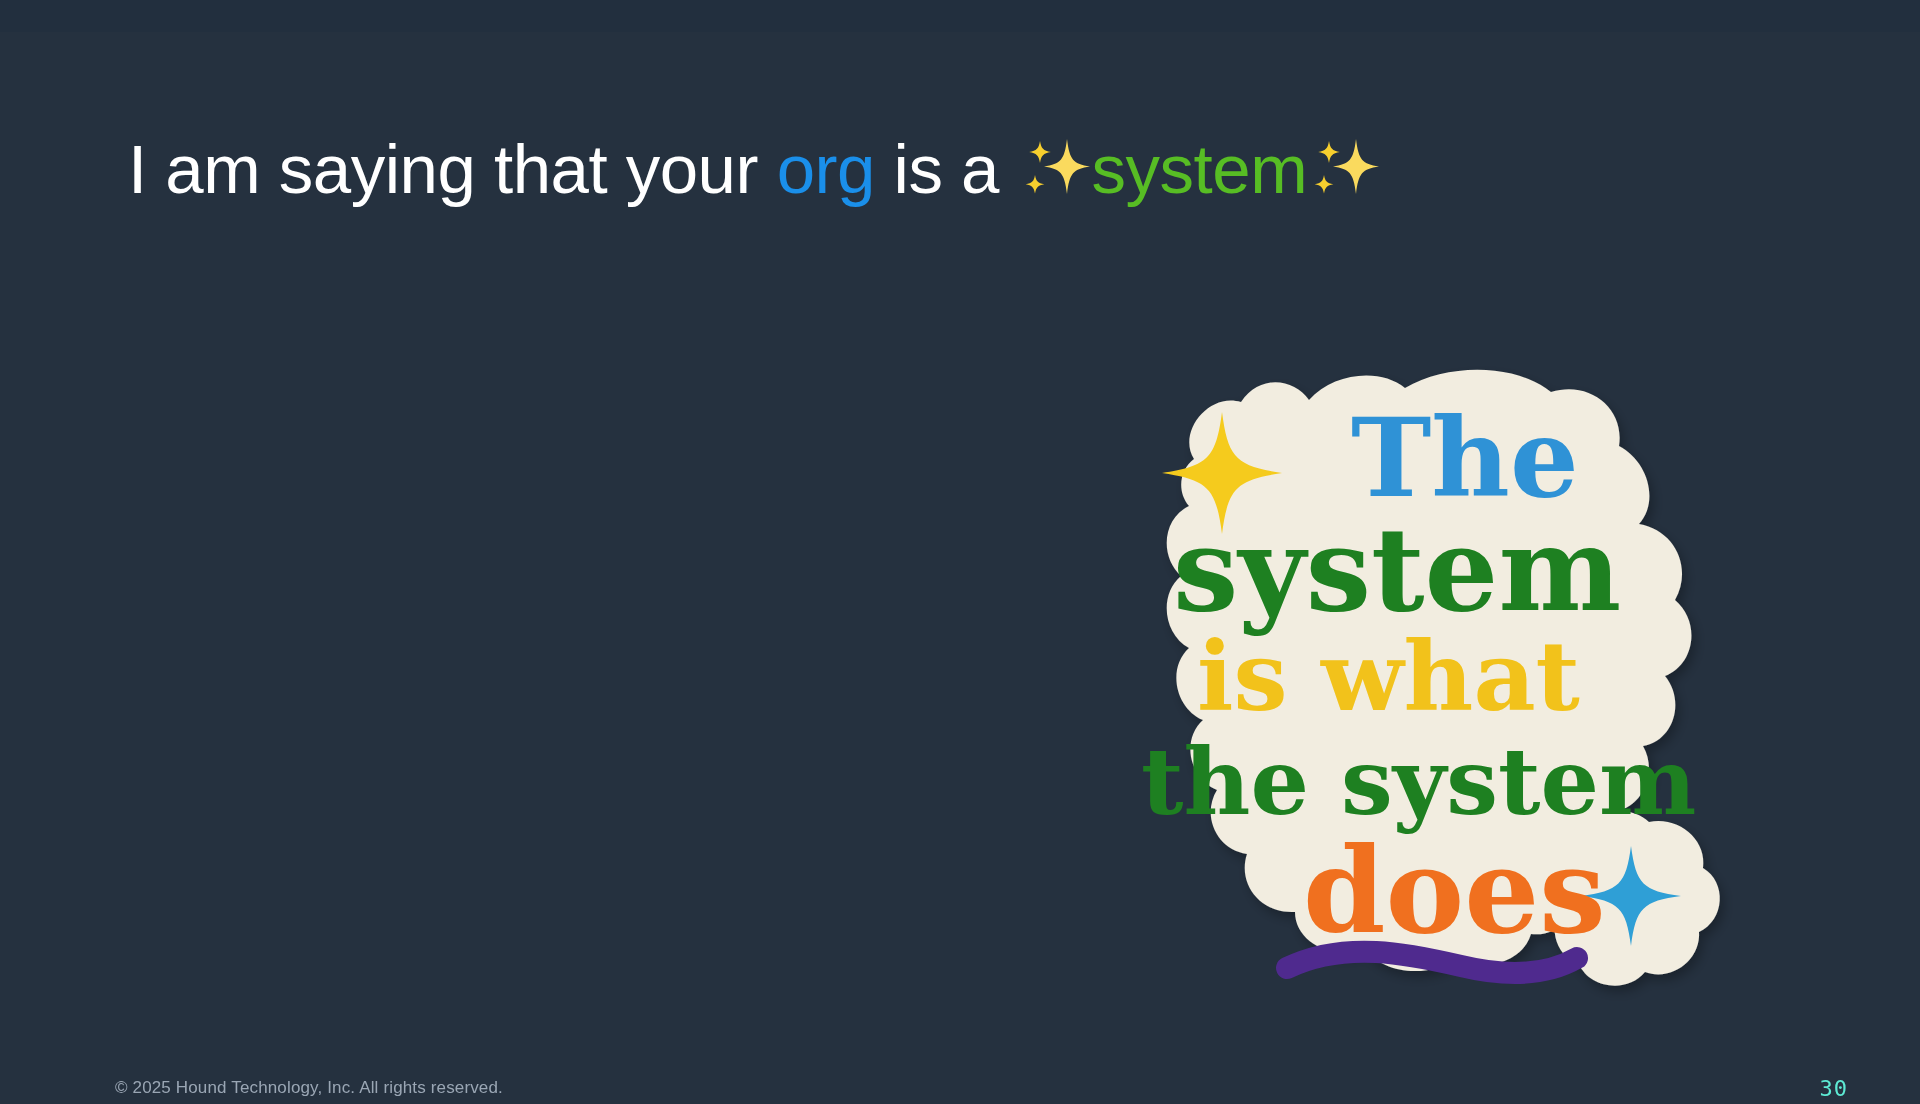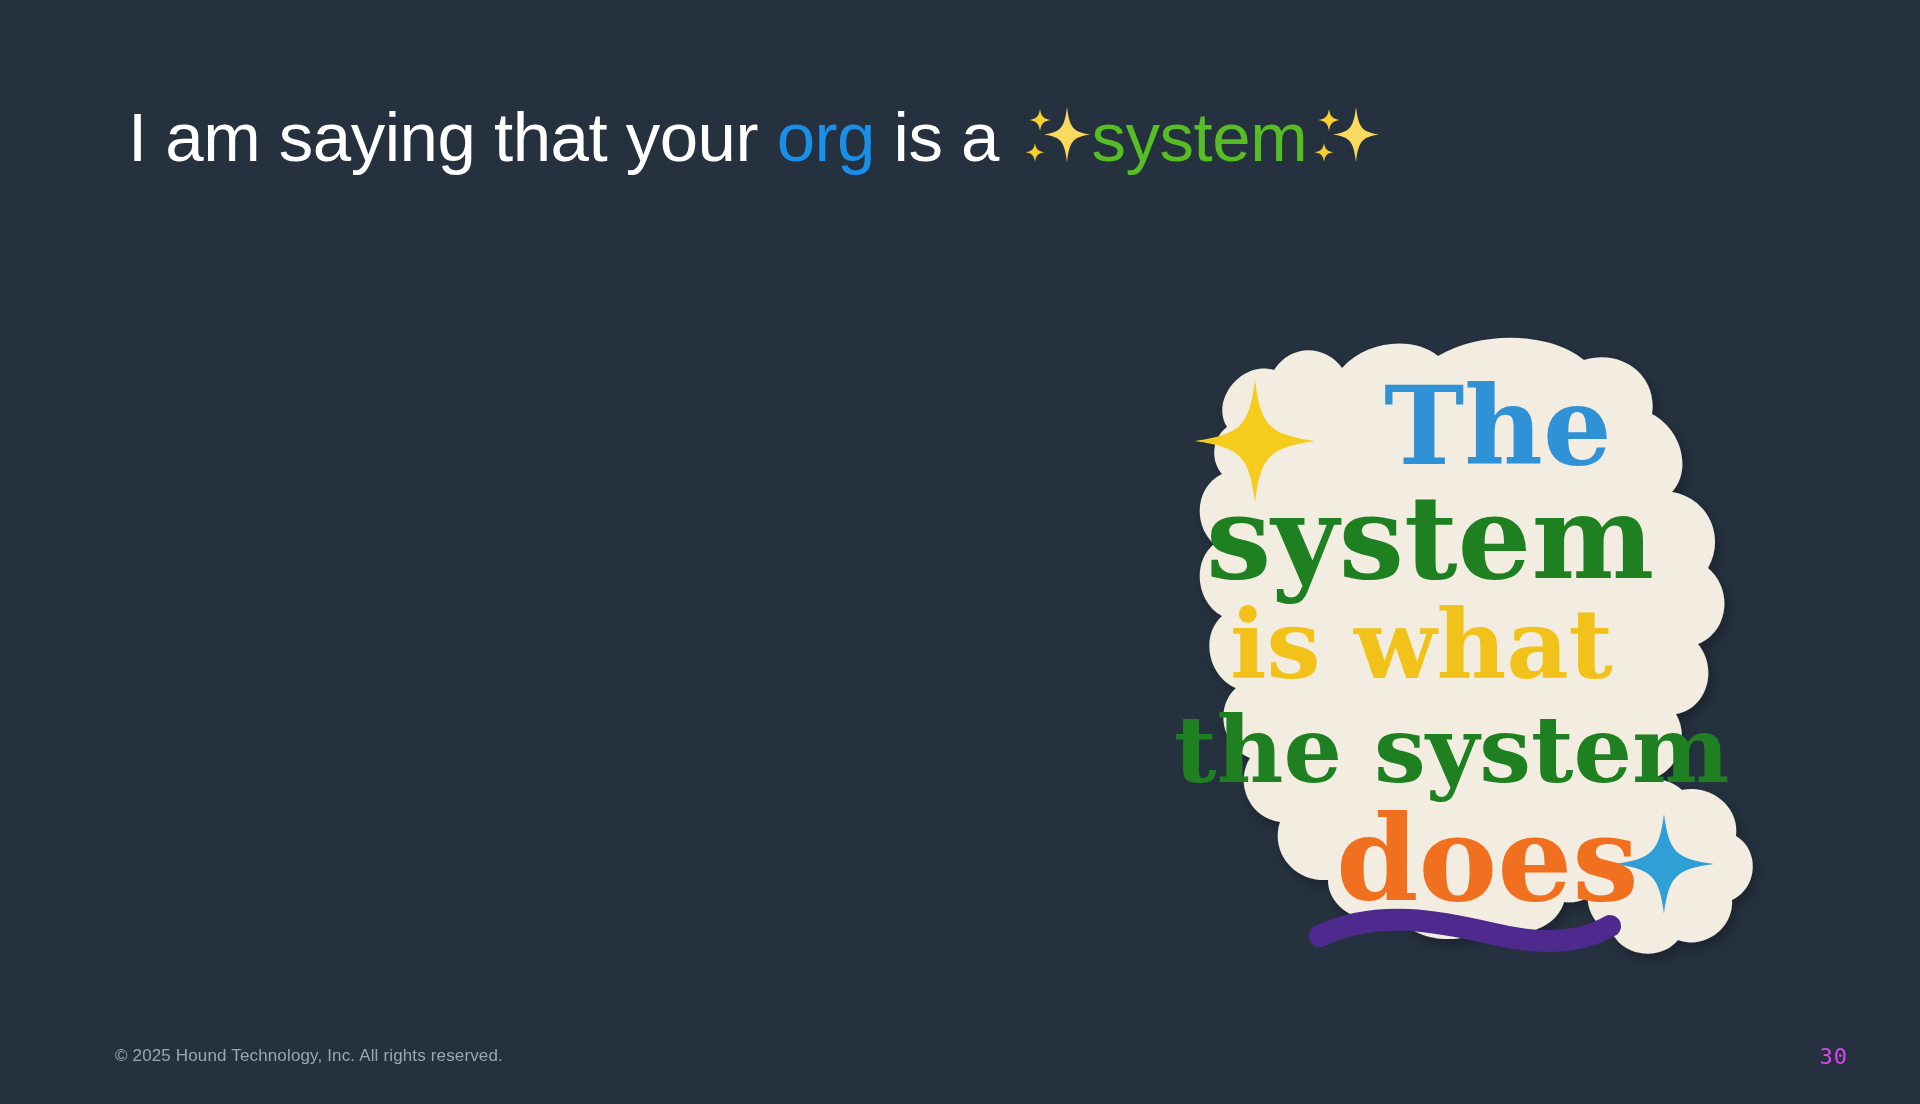--- a/index.html
+++ b/index.html
@@ -12,20 +12,21 @@
     height: 1104px;
     overflow: hidden;
     font-family: "Liberation Sans", sans-serif;
     position: relative;
   }
 
   #slide {
     position: absolute;
     inset: 0;
     background: #25313f;
+    margin-top: 32px;
   }
 
   
   #title {
     position: absolute;
     left: 128px;
     top: 52px;
     width: 1700px;
     font-size: 69px;
     line-height: 1.16;
@@ -53,21 +54,21 @@
     font-size: 42px;
     line-height: 1.26;
     font-weight: 400;
     color: #f4f6f8;
     letter-spacing: 0.1px;
   }
 
   
   #sticker {
     position: absolute;
-    left: 1152px;
+    left: 1119px;
     top: 322px;
     width: 650px;
     height: 660px;
   }
   #sticker svg { display: block; width: 650px; height: 660px; }
 
   .stick-text {
     font-family: "DejaVu Serif", "Liberation Serif", serif;
     font-weight: bold;
   }
@@ -79,21 +80,21 @@
     top: 1046px;
     font-size: 17px;
     color: #9aa6b4;
     letter-spacing: 0.15px;
   }
   #page-number {
     position: absolute;
     right: 72px;
     top: 1044px;
     font-size: 22px;
-    color: #d946ef;
+    color: #5eead4;
     font-family: "DejaVu Sans Mono", monospace;
     letter-spacing: 1px;
   }
 </style>
 </head>
 <body>
 
 <div id="slide" style="background: rgb(37, 49, 63);">
 
   <h1 id="title">

